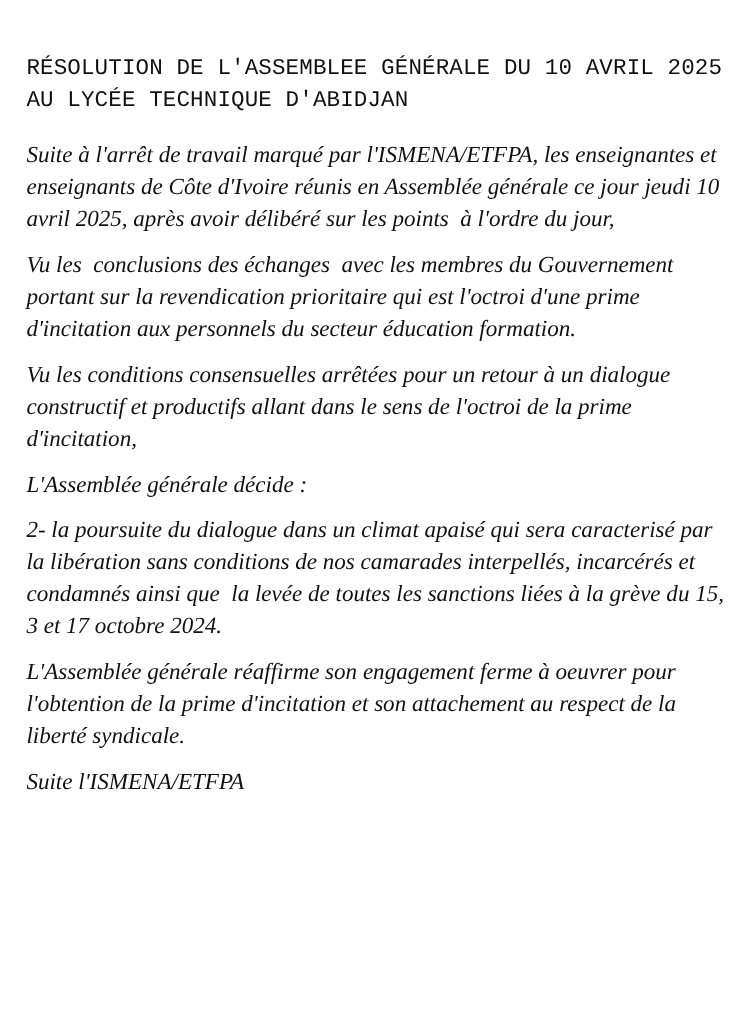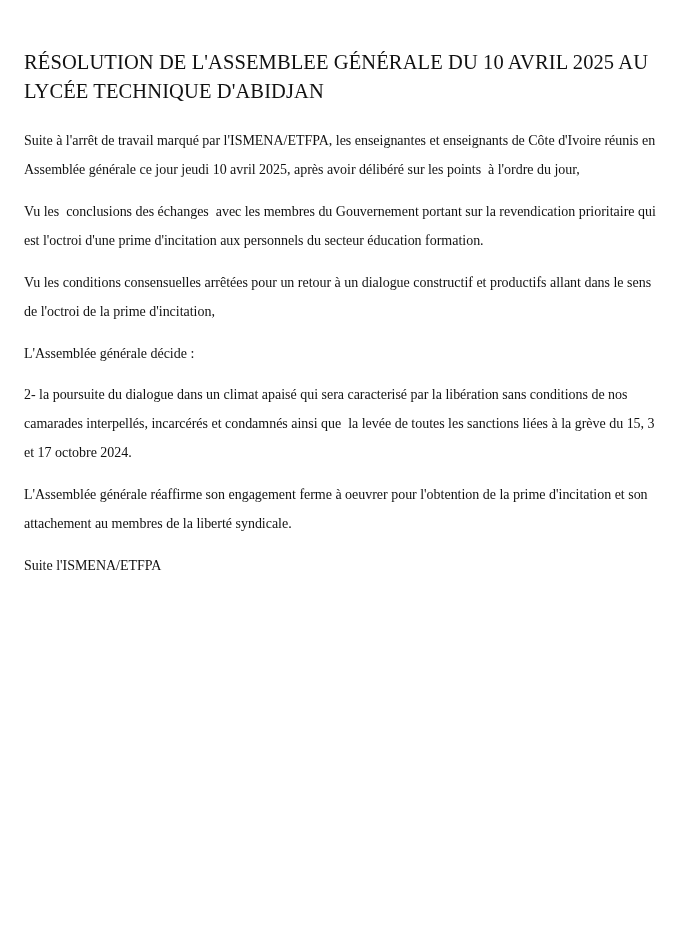--- a/index.html
+++ b/index.html
@@ -22,28 +22,30 @@
     padding: 48px 14px 10px 24px;
   }
   .doc-title {
     font-size: 20.5px;
     line-height: 29px;
     letter-spacing: 0.1px;
     margin: 0 0 20px 0;
     font-weight: normal;
     white-space: pre-wrap;
     max-width: 641px;
+    font-family: Liberation Mono, monospace;
   }
   .para {
-    font-size: 14px;
+    font-size: 21px;
     line-height: 29px;
     margin: 0 0 13px 0;
     white-space: pre-wrap;
     max-width: 641px;
     letter-spacing: -0.02px;
+    font-style: italic;
   }
   .para.tight {
     margin-bottom: 12px;
   }
   .para.sig {
     margin-bottom: 14px;
   }
 </style>
 </head>
 <body>
@@ -56,19 +58,19 @@
 
   <p class="para">Vu les  conclusions des échanges  avec les membres du Gouvernement portant sur la revendication prioritaire qui est l'octroi d'une prime d'incitation aux personnels du secteur éducation formation.</p>
 
   <p class="para">Vu les conditions consensuelles arrêtées pour un retour à un dialogue constructif et productifs allant dans le sens de l'octroi de la prime d'incitation,</p>
 
   <p class="para tight">L'Assemblée générale décide :</p>
 
 
   <p class="para">2- la poursuite du dialogue dans un climat apaisé qui sera caracterisé par la libération sans conditions de nos camarades interpellés, incarcérés et condamnés ainsi que  la levée de toutes les sanctions liées à la grève du 15, 3 et 17 octobre 2024.</p>
 
-  <p class="para">L'Assemblée générale réaffirme son engagement ferme à oeuvrer pour l'obtention de la prime d'incitation et son attachement au membres de la liberté syndicale.</p>
+  <p class="para">L'Assemblée générale réaffirme son engagement ferme à oeuvrer pour l'obtention de la prime d'incitation et son attachement au respect de la liberté syndicale.</p>
 
 
   <p class="para sig">Suite l'ISMENA/ETFPA</p>
 
 
 </div>
 
 </body></html>

